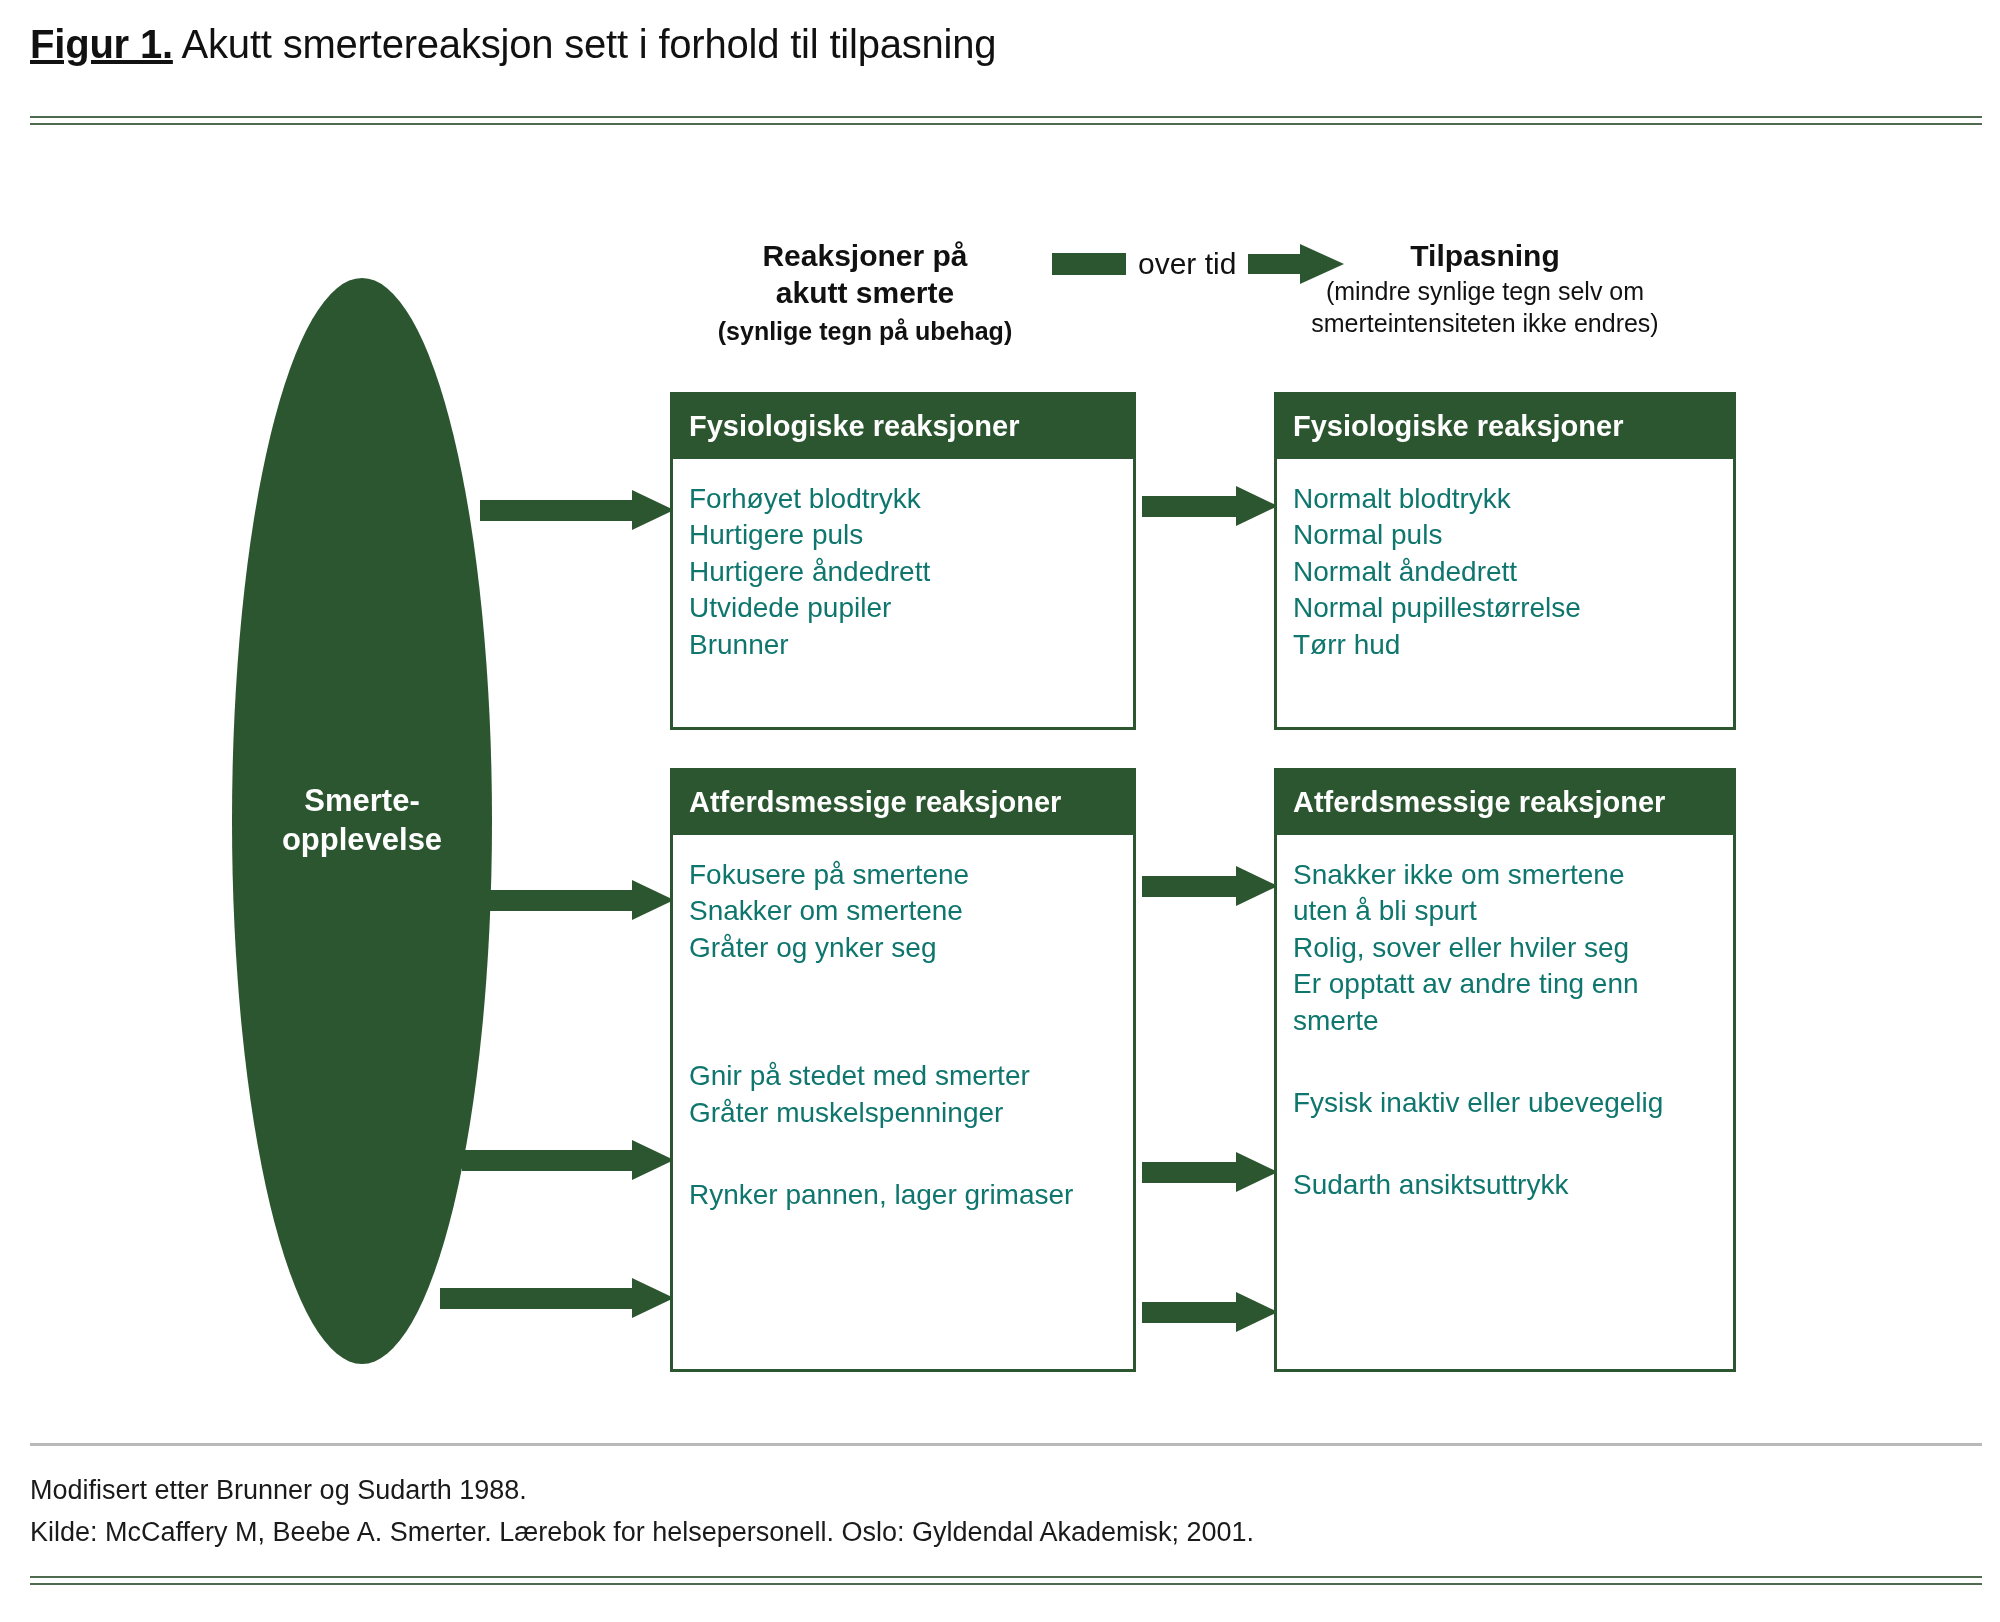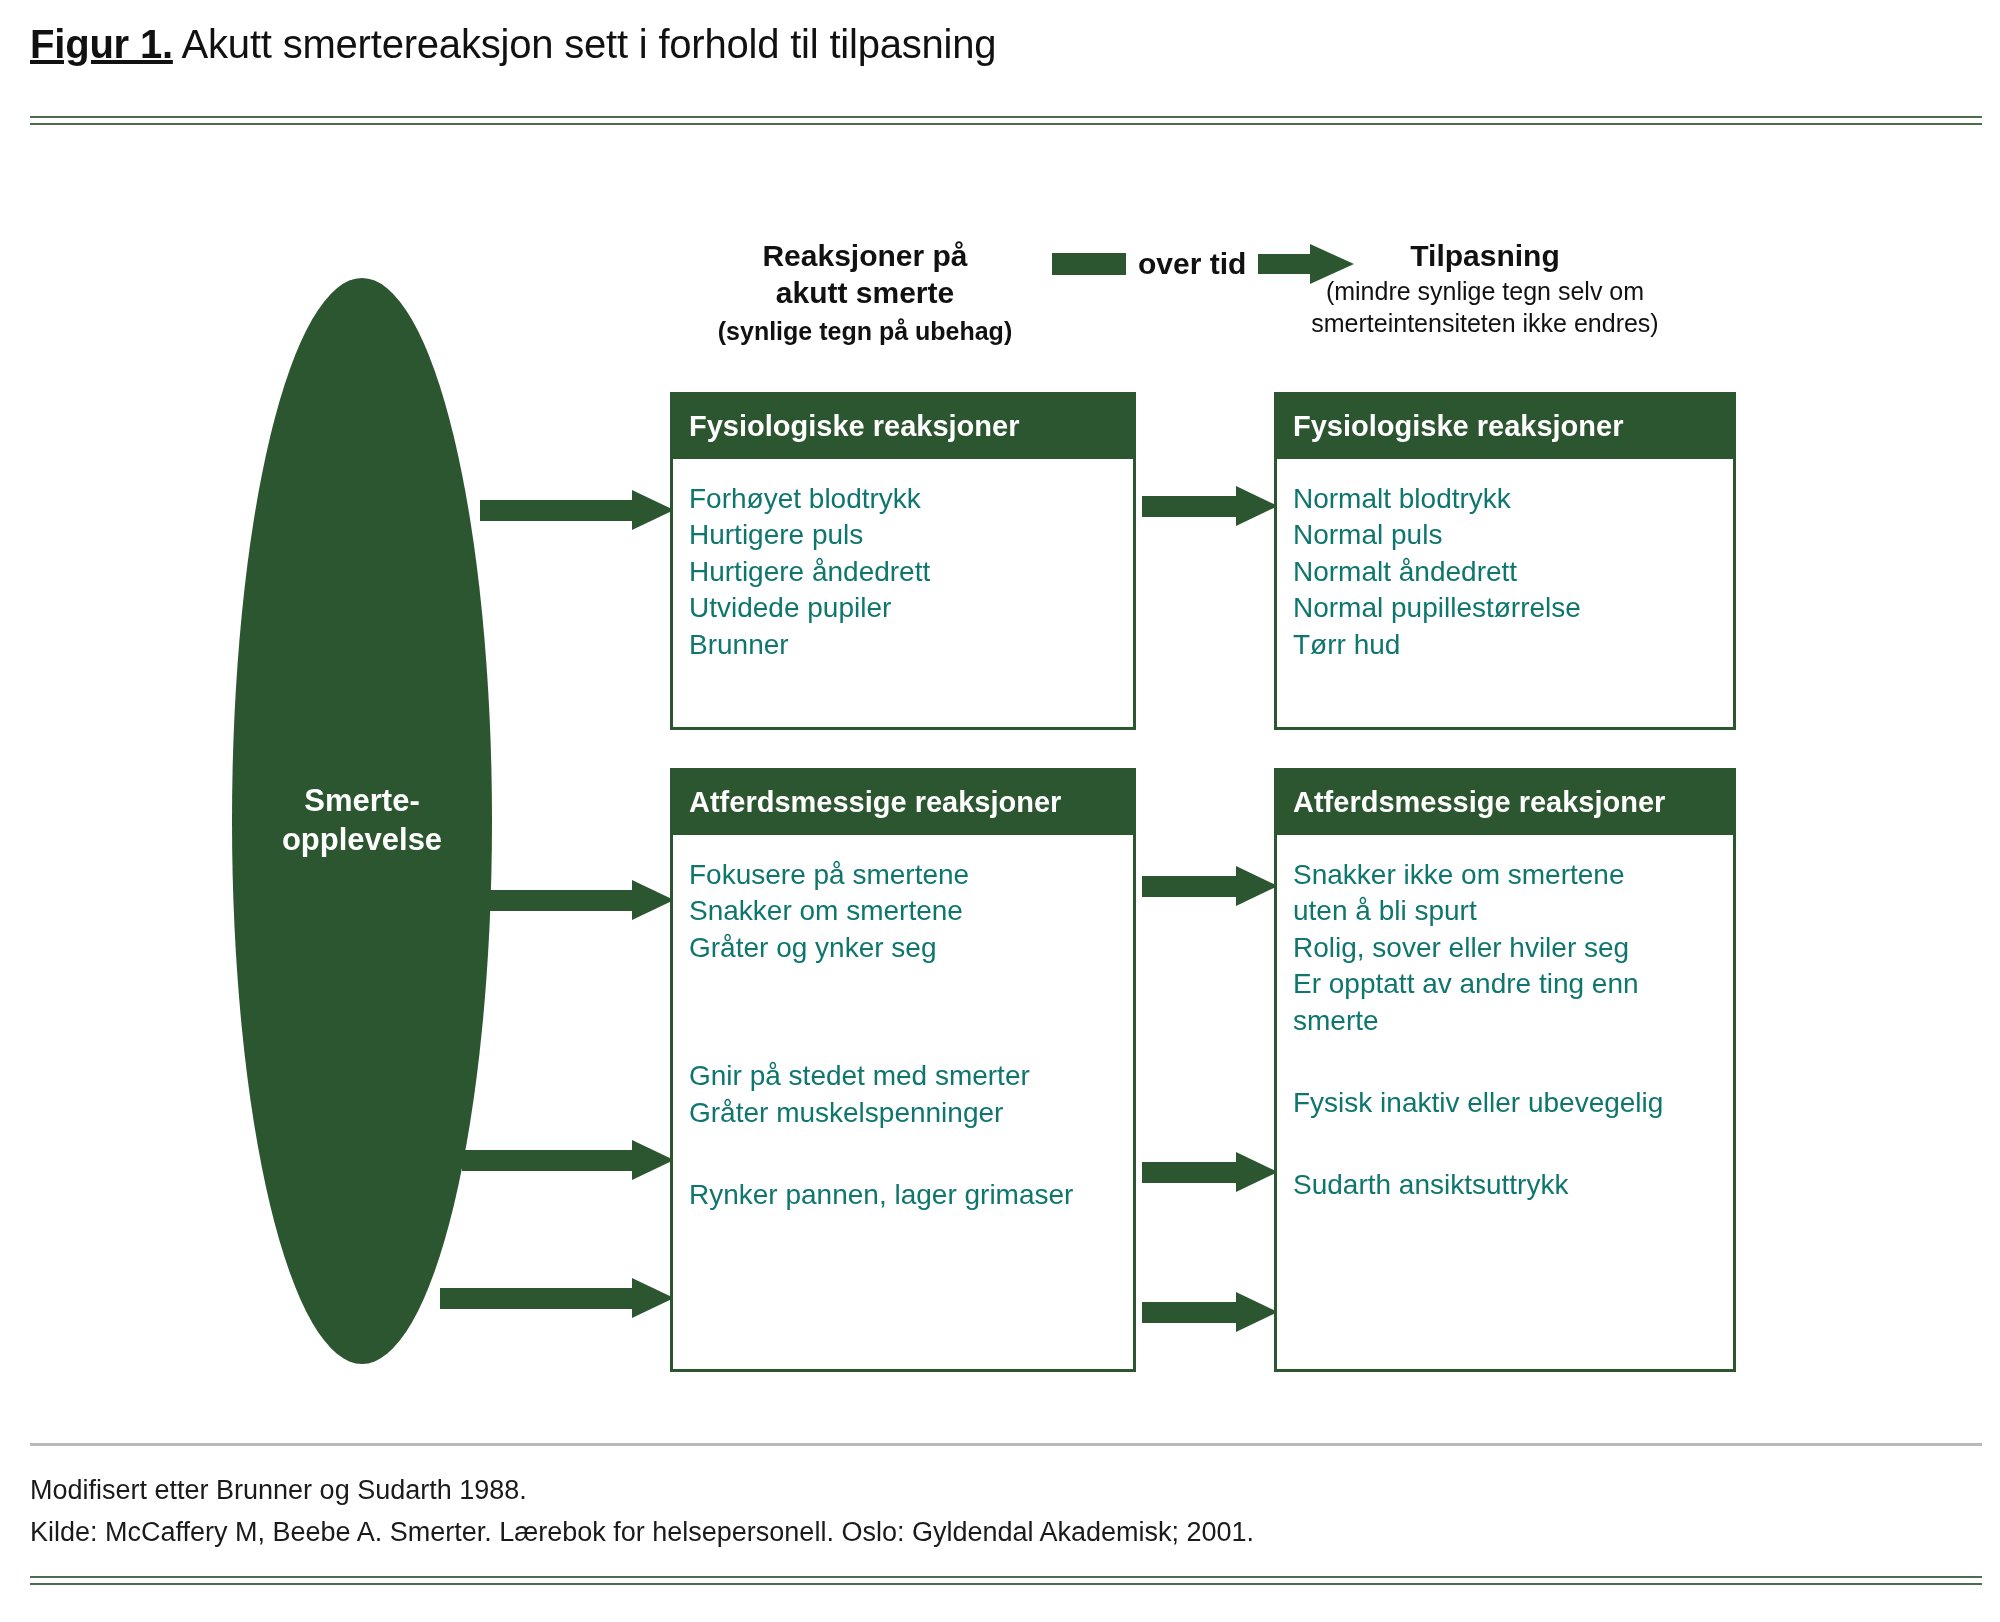--- a/index.html
+++ b/index.html
@@ -117,21 +117,21 @@
     display: flex;
     align-items: center;
     gap: 12px;
   }
   .over-tid-bar {
     width: 74px;
     height: 22px;
     background: #2c5630;
   }
   .over-tid-label {
-    font-weight: 700;
+    font-weight: 400;
     font-size: 30px;
     color: #111111;
     white-space: nowrap;
   }
   .over-tid-arrow {
     position: relative;
     width: 96px;
     height: 40px;
   }
   .over-tid-arrow .shaft {

